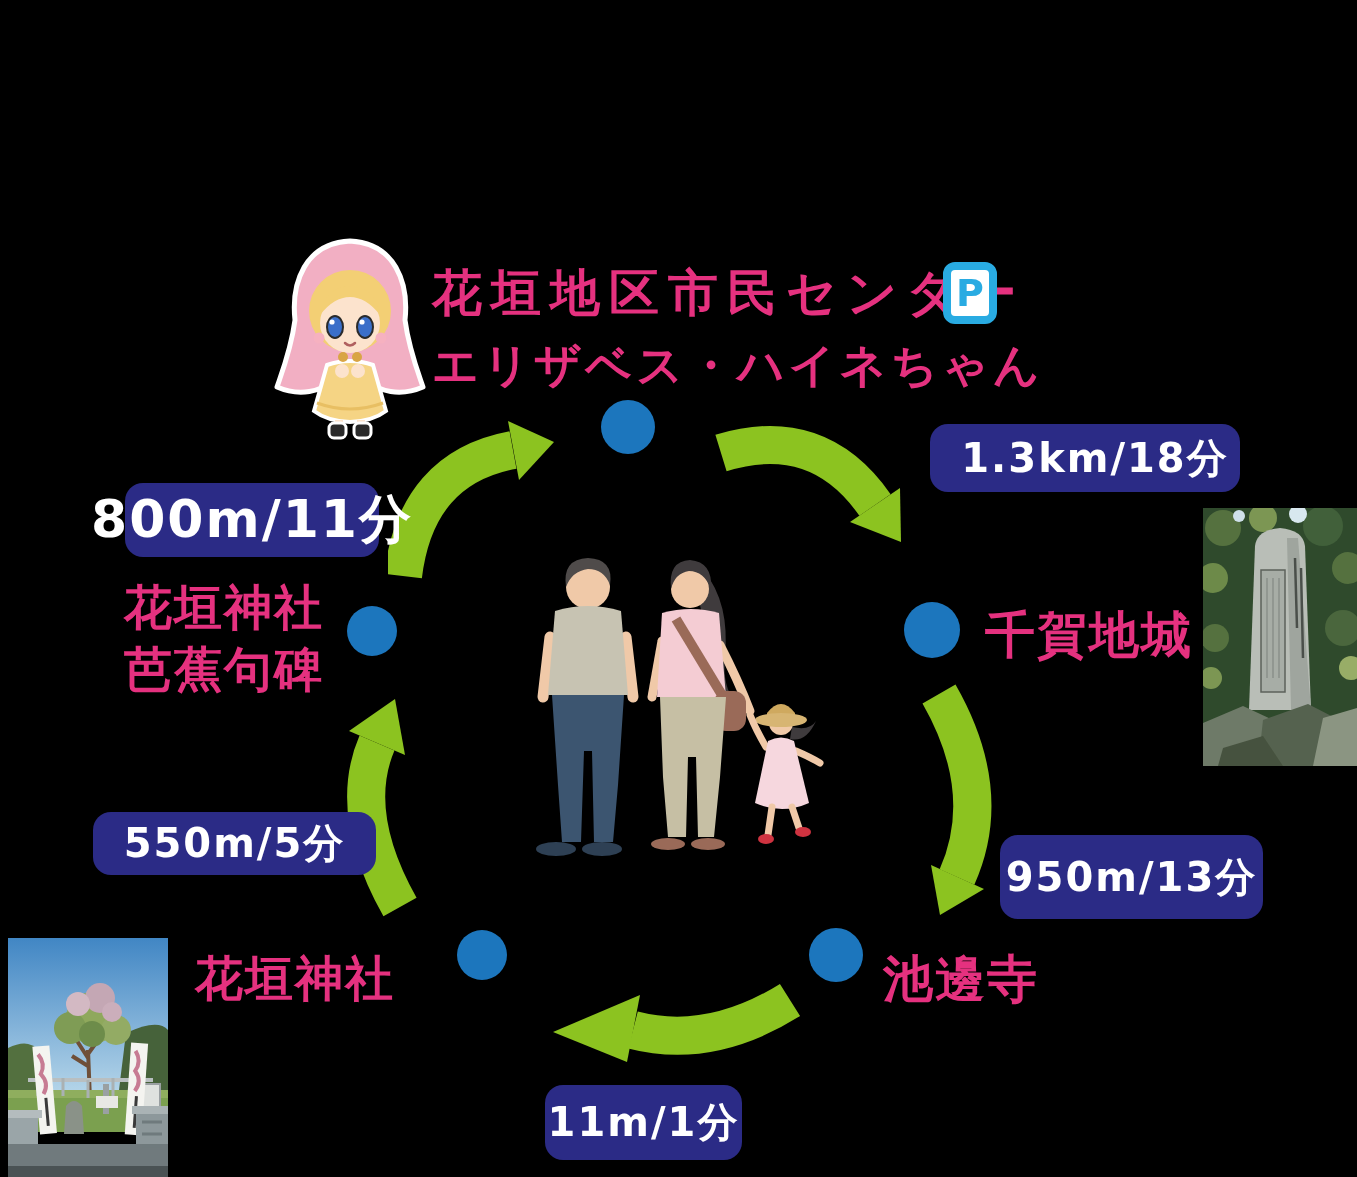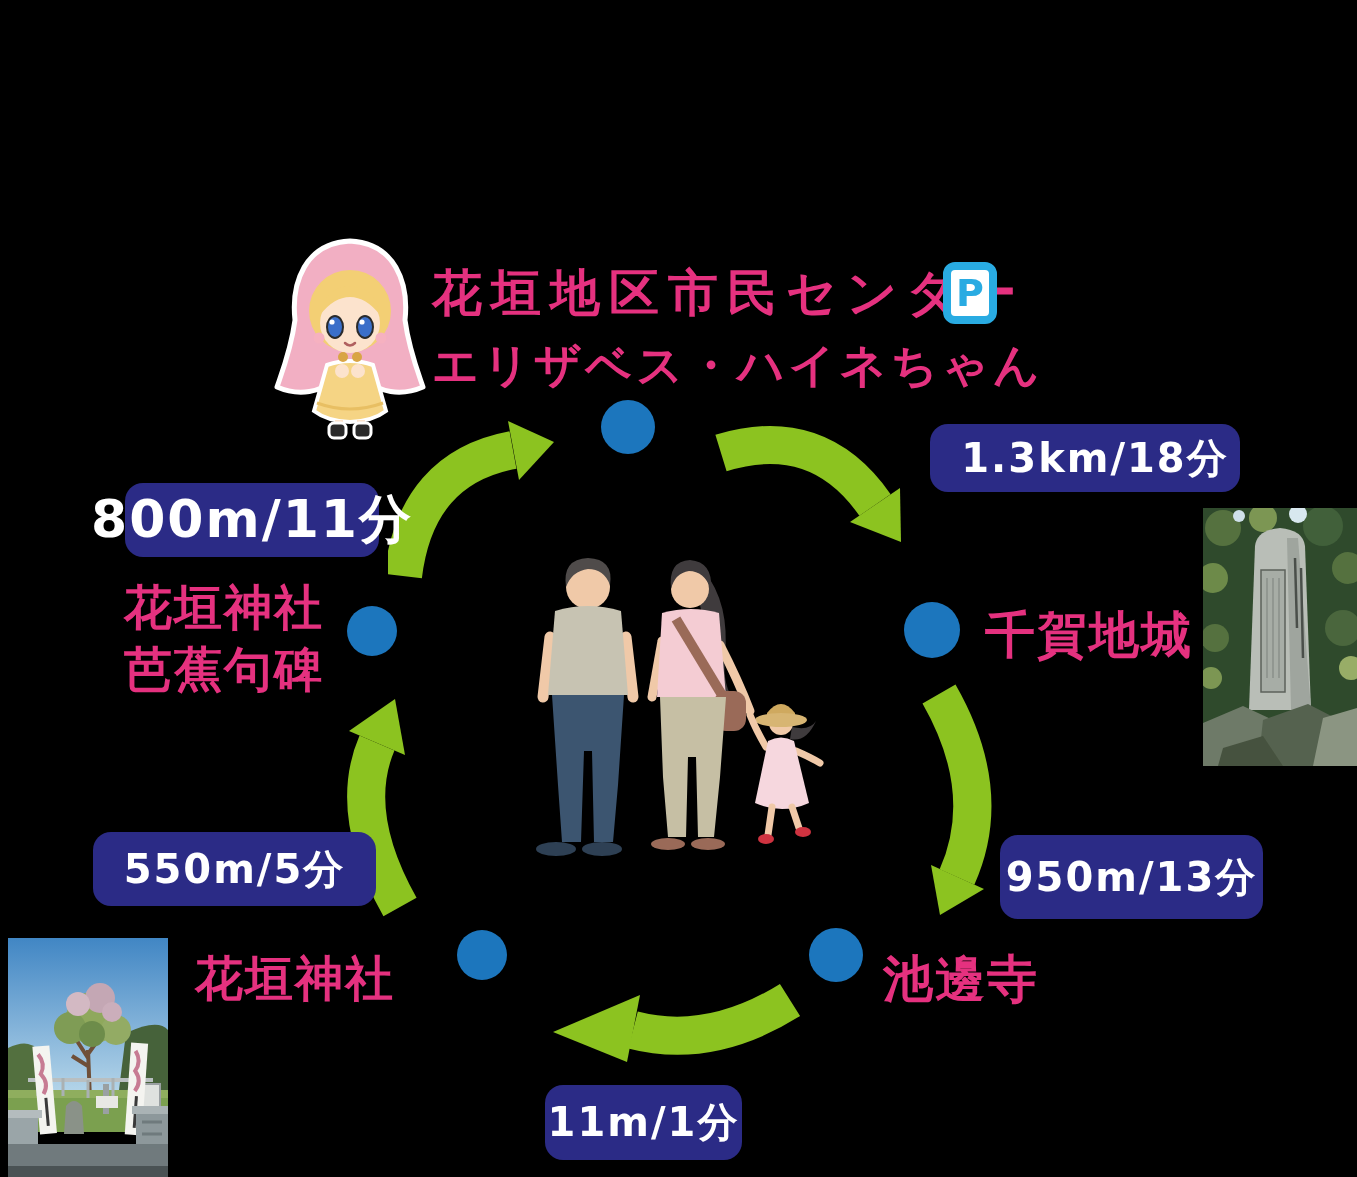--- a/index.html
+++ b/index.html
@@ -79,21 +79,21 @@
     <div>花垣神社</div>
     <div>芭蕉句碑</div>
   </div>
 
   <div class="badge" style="left:930px;top:424px;width:290px;height:68px;font-size:40px;padding-left:20px;">1.3km/18分</div>
 
   <div class="badge" style="left:1000px;top:835px;width:263px;height:84px;font-size:40px;">950m/13分</div>
 
   <div class="badge" style="left:545px;top:1085px;width:197px;height:75px;font-size:40px;">11m/1分</div>
 
-  <div class="badge" style="left:93px;top:832px;width:283px;height:74px;font-size:40px;">550m/5分</div>
+  <div class="badge" style="left:93px;top:812px;width:283px;height:63px;font-size:40px;">550m/5分</div>
 
   <div class="badge" style="left:125px;top:455px;width:254px;height:74px;font-size:52px;margin-top:28px;">800m/11分</div>
 
   <svg class="abs" style="left:265px;top:235px;" width="170" height="205" viewBox="0 0 170 205">
 
     <path d="M 85,6 C 40,8 26,48 30,85 C 26,115 16,140 12,152 C 35,162 58,156 64,146
              L 106,146 C 112,156 135,162 158,152 C 154,140 144,115 140,85 C 144,48 130,8 85,6 Z" fill="#f2afc3" stroke="#ffffff" stroke-width="5" stroke-linejoin="round"></path>
 
     <circle cx="85" cy="76" r="41" fill="#f3cf74"></circle>
     <circle cx="85" cy="88" r="30" fill="#fce3cd"></circle>

